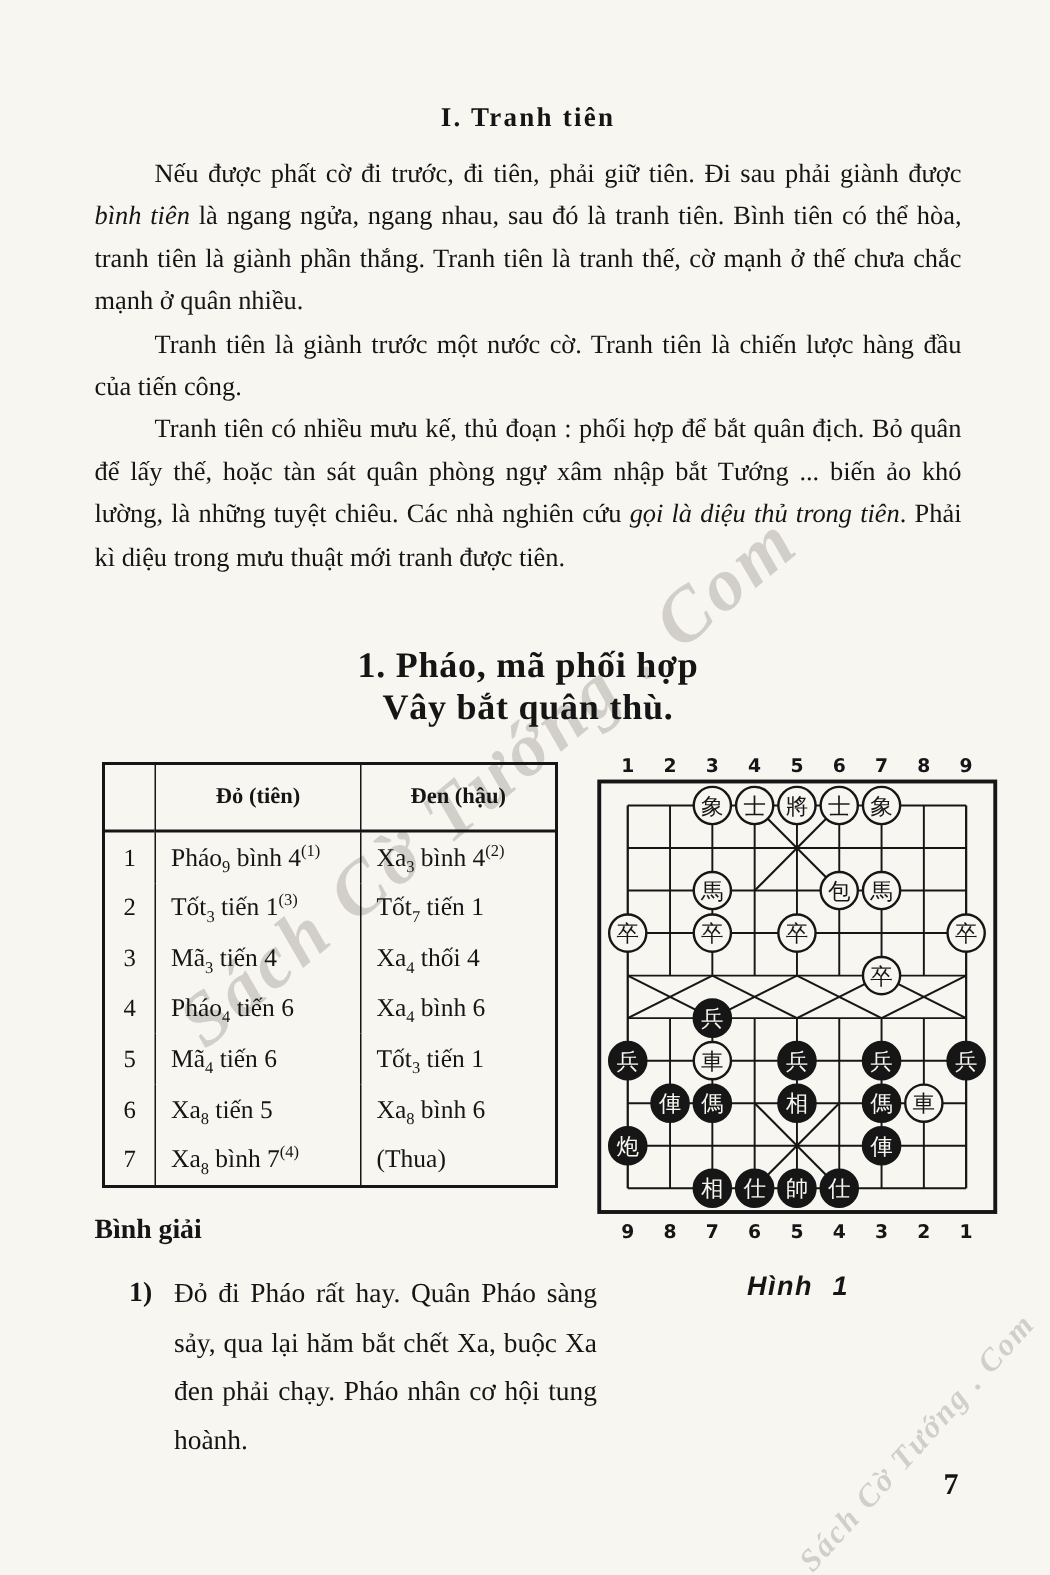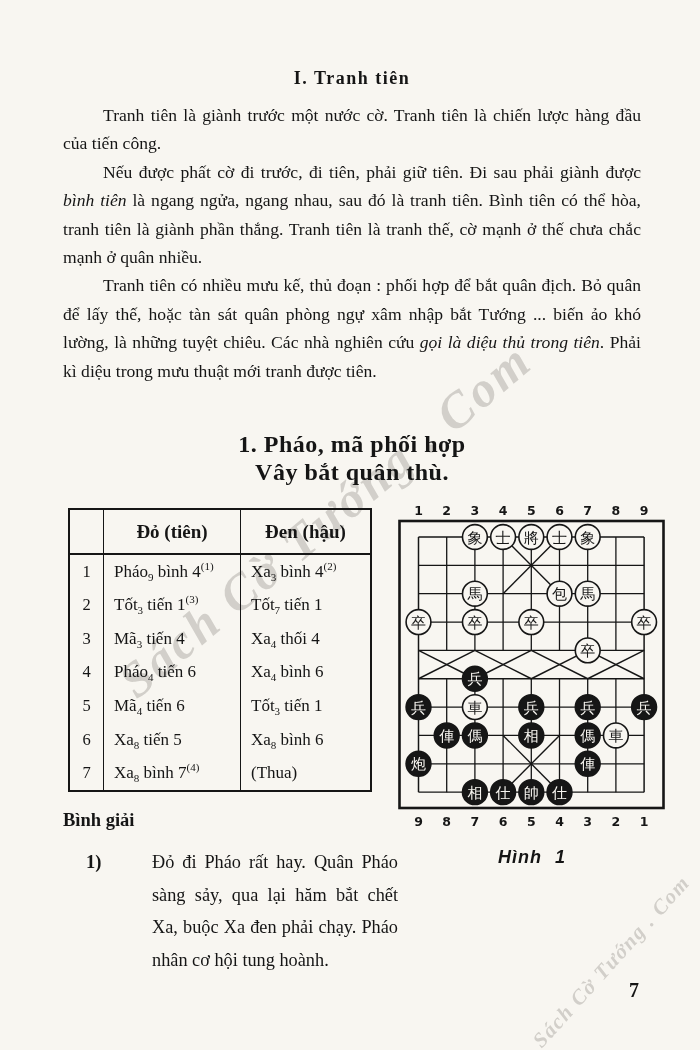--- a/index.html
+++ b/index.html
@@ -28,41 +28,41 @@
   }
   
   .mtable {
     position: absolute; left: 68px; top: 508px; width: 304px; height: 284px;
     border: 2.5px solid #161616; display: grid;
     grid-template-columns: 33px 137px 1fr;
     grid-template-rows: 45px repeat(7, 1fr);
     font-size: 17px;
   }
   .mtable .cell { display: flex; align-items: center; }
-  .mtable .head { justify-content: center; font-weight: bold; border-bottom: 2px solid #161616; font-size: 19px; }
+  .mtable .head { justify-content: center; font-weight: bold; border-bottom: 2px solid #161616; font-size: 15px; }
   .mtable .vline { border-left: 1.6px solid #161616; }
   .mtable .num { justify-content: center; font-size: 16.5px; }
   .mtable .mv { padding-left: 10px; }
   .mtable sub { font-size: 11px; line-height: 0; }
   .mtable sup { font-size: 11px; line-height: 0; }
   
   .board-wrap { position: absolute; left: 396px; top: 500px; width: 272px; height: 332px; }
   .board-caption {
     position: absolute; left: 396px; top: 847px; width: 272px; text-align: center;
     font-family: "Liberation Sans", sans-serif; font-style: italic; font-weight: bold;
     font-size: 18px; letter-spacing: 1px; word-spacing: 7px;
   }
   
   .binh-giai {
     position: absolute; left: 63px; top: 810px;
     font-family: Liberation Serif, serif; font-weight: bold; font-size: 18.5px;
   }
   .comment-item { position: absolute; left: 86px; top: 846px; width: 312px; display: flex; }
   .comment-item .marker { width: 30px; flex: none; font-weight: bold; font-size: 18.5px; line-height: 32.6px; }
-  .comment-item .itext { font-size: 18.3px; line-height: 32.6px; text-align: justify; margin-left: 36px; }
+  .comment-item .itext { font-size: 18.3px; line-height: 32.6px; text-align: justify; }
   
   .pageno { position: absolute; left: 629px; top: 979px; font-size: 20px; font-weight: bold; }
   .wm {
     position: absolute; z-index: 1; white-space: nowrap; pointer-events: none;
     font-family: "Liberation Serif", serif; font-style: italic; font-weight: bold;
     color: #b7b4ae; opacity: .58;
   }
   .wm-center {
     left: 126px; top: 658px; font-size: 50px; letter-spacing: 3px;
     transform: rotate(-40deg); transform-origin: 0 50%;
@@ -77,22 +77,22 @@
 
 <div class="page">
 
   <div class="wm wm-center">Sách Cờ Tướng . Com</div>
   <div class="wm wm-corner">Sách Cờ Tướng . Com</div>
 
   <div class="content">
     <div class="title">I. Tranh tiên</div>
 
     <div class="paras" id="paras">
+        <p><span>Nếu được phất cờ đi trước, đi tiên, phải giữ tiên. Đi sau phải giành được </span><em>bình tiên</em><span> là ngang ngửa, ngang nhau, sau đó là tranh tiên. Bình tiên có thể hòa, tranh tiên là giành phần thắng. Tranh tiên là tranh thế, cờ mạnh ở thế chưa chắc mạnh ở quân nhiều.</span></p>
         <p><span>Tranh tiên là giành trước một nước cờ. Tranh tiên là chiến lược hàng đầu của tiến công.</span></p>
-        <p><span>Nếu được phất cờ đi trước, đi tiên, phải giữ tiên. Đi sau phải giành được </span><em>bình tiên</em><span> là ngang ngửa, ngang nhau, sau đó là tranh tiên. Bình tiên có thể hòa, tranh tiên là giành phần thắng. Tranh tiên là tranh thế, cờ mạnh ở thế chưa chắc mạnh ở quân nhiều.</span></p>
         <p><span>Tranh tiên có nhiều mưu kế, thủ đoạn : phối hợp để bắt quân địch. Bỏ quân để lấy thế, hoặc tàn sát quân phòng ngự xâm nhập bắt Tướng ... biến ảo khó lường, là những tuyệt chiêu. Các nhà nghiên cứu </span><em>gọi là diệu thủ trong tiên</em><span>. Phải kì diệu trong mưu thuật mới tranh được tiên.</span></p>
       </div>
 
     <div class="subtitle">
       <div>1. Pháo, mã phối hợp</div>
       <div>Vây bắt quân thù.</div>
     </div>
 
     <div class="mtable" id="mtable">
       <div class="cell head"></div>

